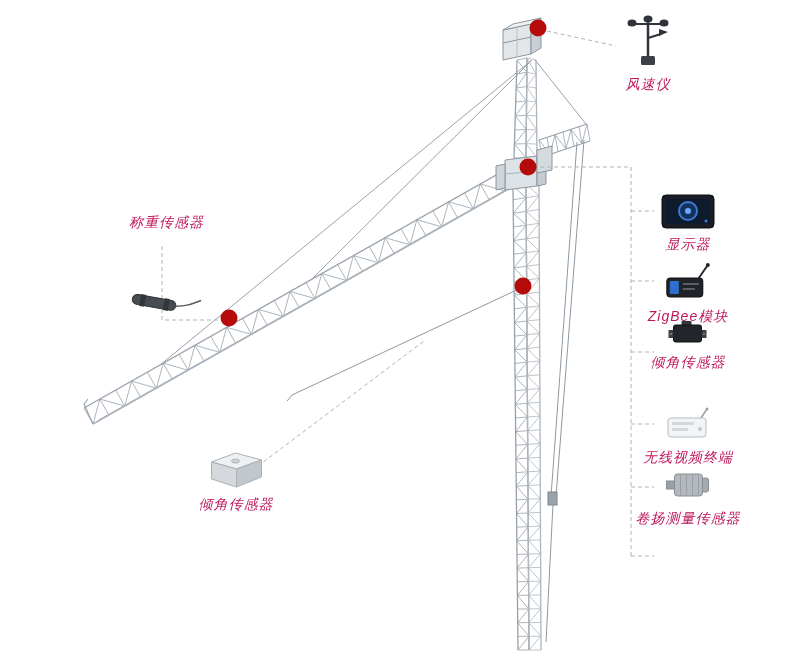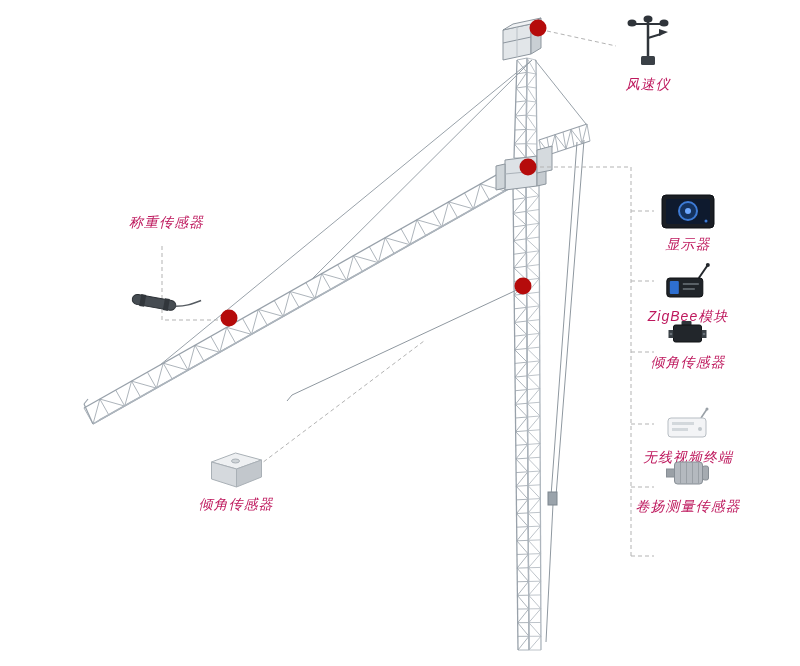--- a/index.html
+++ b/index.html
@@ -476,21 +476,21 @@
       <line x1="37" y1="11" x2="43" y2="2" stroke="#9aa1a7" stroke-width="1.6"></line>
       <circle cx="43" cy="2" r="1.5" fill="#9aa1a7"></circle>
       <rect x="4" y="11" width="38" height="19" rx="3" fill="#f3f4f6" stroke="#b7bdc3"></rect>
       <rect x="8" y="15" width="22" height="3" fill="#d3d8dc"></rect>
       <rect x="8" y="21" width="16" height="3" fill="#d3d8dc"></rect>
       <circle cx="36" cy="22" r="2" fill="#c2c8cd"></circle>
     </svg>
     <span class="lbl">无线视频终端</span>
   </div>
 
-  <div class="callout centered" style="left:688px;top:454px;justify-content:center;">
+  <div class="callout centered" style="left:688px;top:466px;justify-content:center;">
     <svg width="48" height="38" viewBox="0 0 48 38">
       <rect x="10" y="8" width="28" height="22" rx="3" fill="#b4b9bf" stroke="#878e95"></rect>
       <line x1="16" y1="8" x2="16" y2="30" stroke="#9aa0a6"></line>
       <line x1="22" y1="8" x2="22" y2="30" stroke="#9aa0a6"></line>
       <line x1="28" y1="8" x2="28" y2="30" stroke="#9aa0a6"></line>
       <line x1="34" y1="8" x2="34" y2="30" stroke="#9aa0a6"></line>
       <rect x="2" y="15" width="8" height="8" fill="#9aa0a6" stroke="#878e95"></rect>
       <rect x="38" y="12" width="6" height="14" rx="2" fill="#a5abb1" stroke="#878e95"></rect>
     </svg>
     <span class="lbl">卷扬测量传感器</span>

